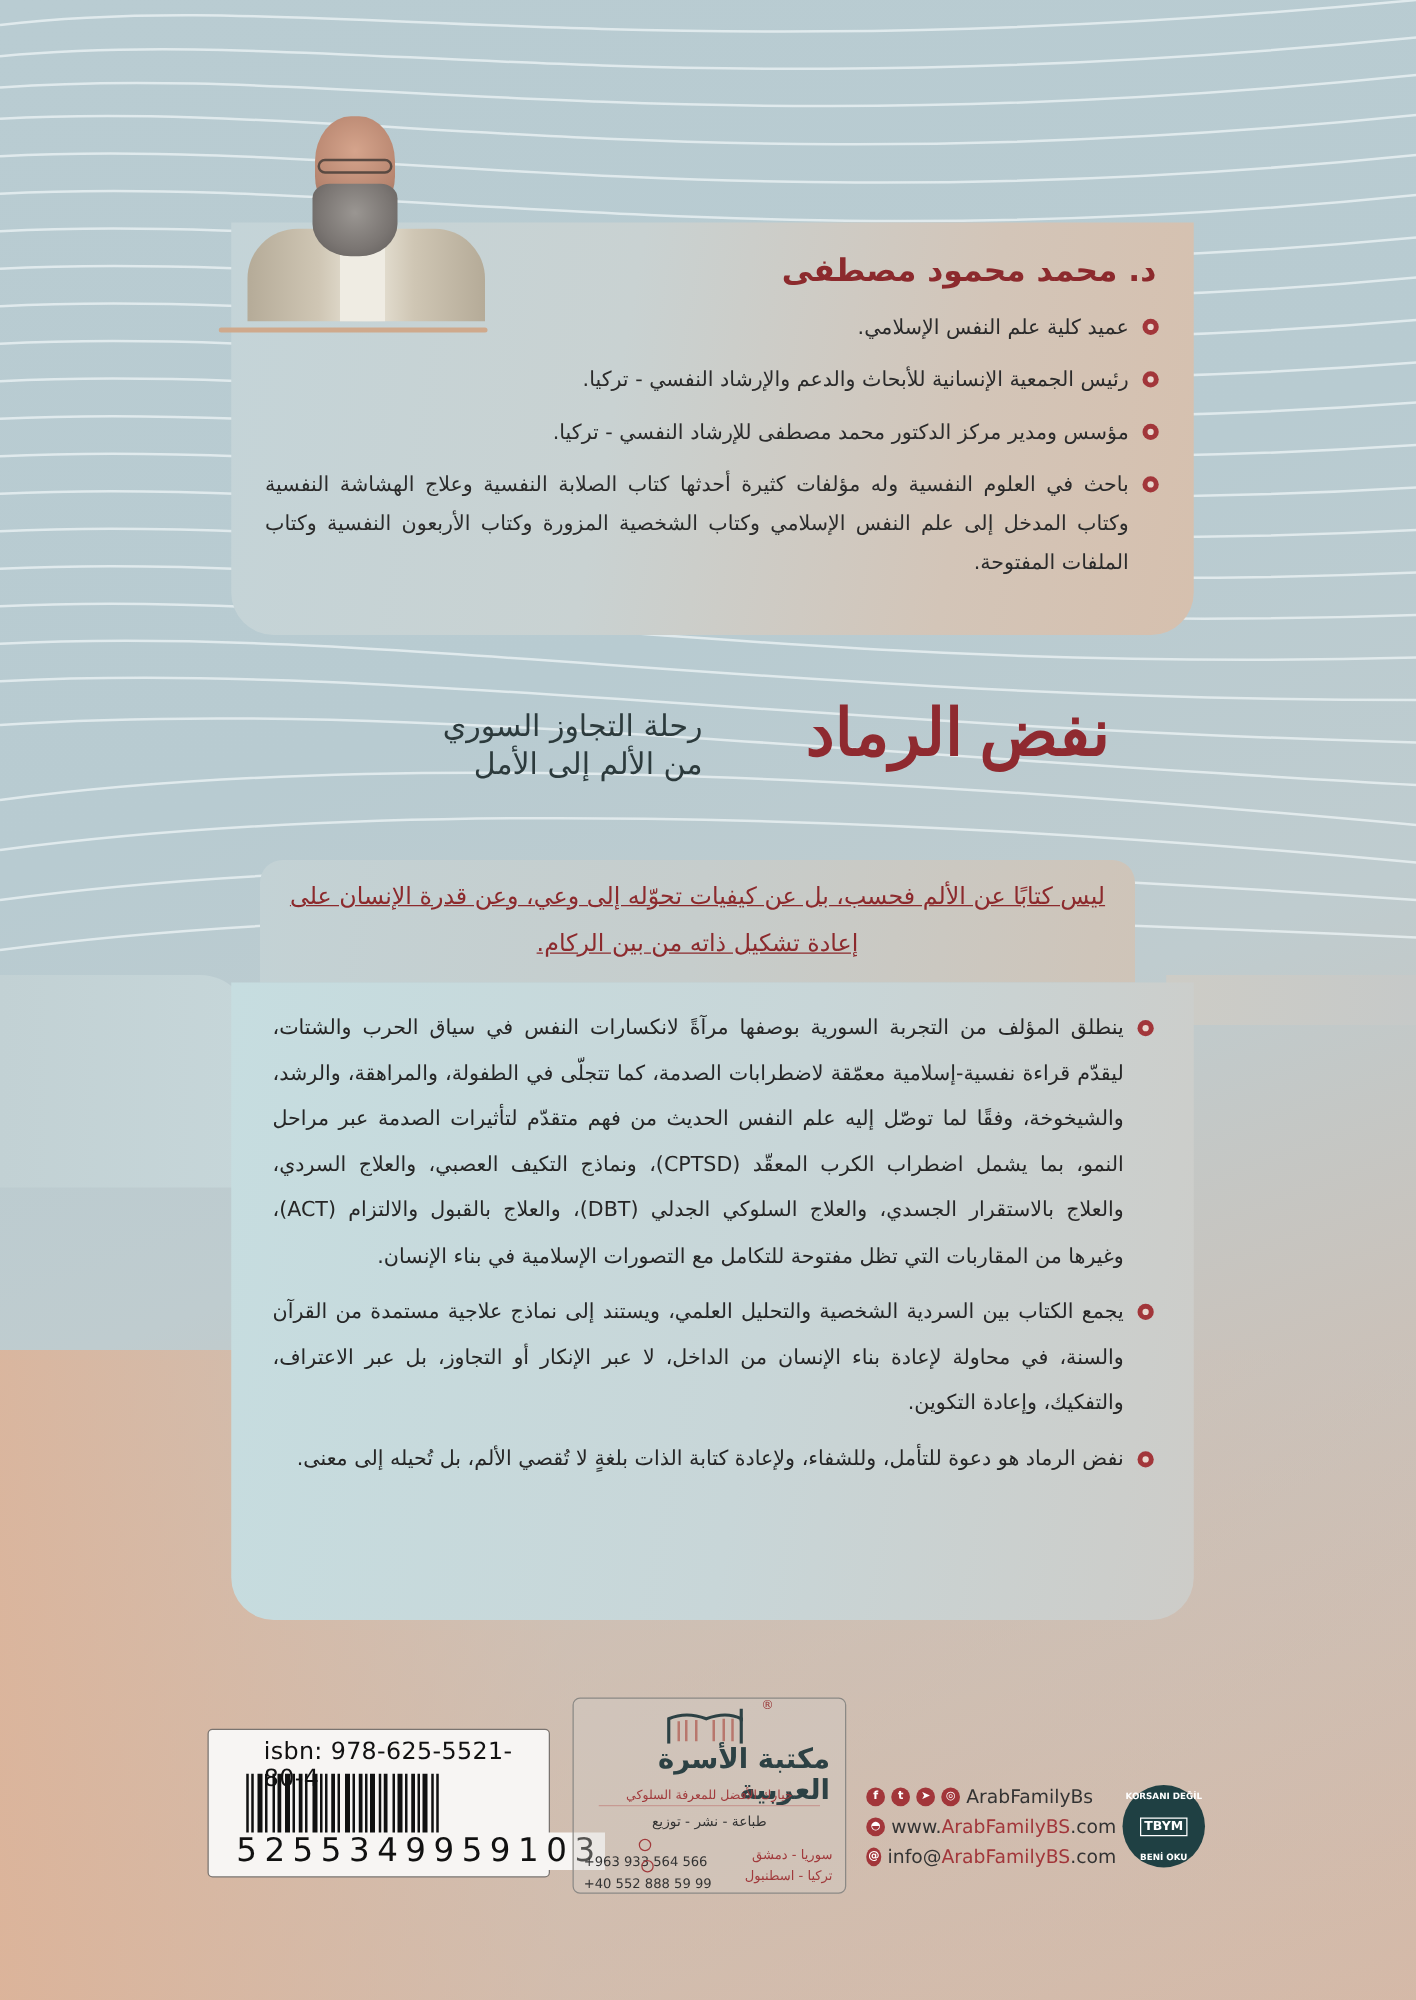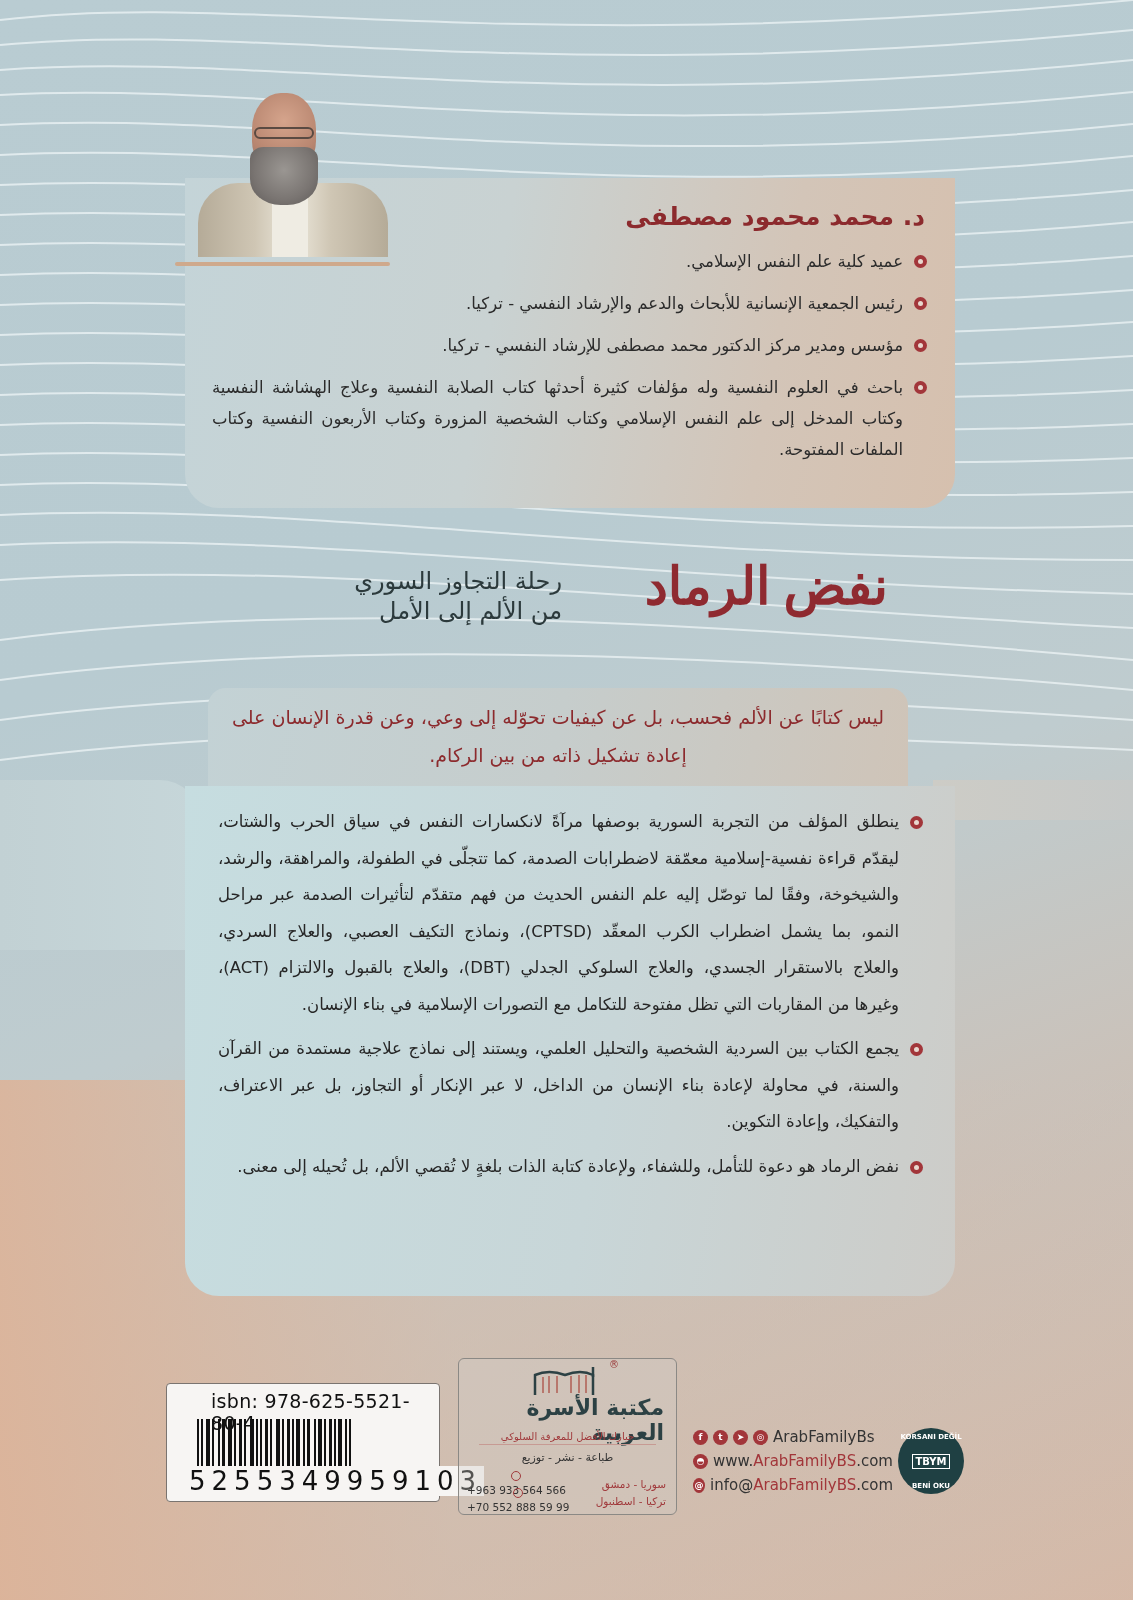--- a/index.html
+++ b/index.html
@@ -64,21 +64,21 @@
       letter-spacing: -1px;
       font-family: Liberation Serif, serif;
     }
     .book-subtitle { position: absolute; left: 12px; top: 4px; text-align: right; color: #2c3a3c; font-size: 24px; line-height: 30px; width: 320px; }
 
     
     .quote-box {
       position: absolute; left: 208px; top: 688px; width: 700px; height: 98px; z-index: 2;
       background: linear-gradient(100deg, #c3d2d5 0%, #c6cdcc 50%, #cfc4b8 100%); border-radius: 18px 18px 0 0;
     }
-    .quote-text { position: absolute; right: 14px; left: 14px; top: 10px; margin: 0; color: #8c2a2d; font-size: 19px; line-height: 38px; text-align: center; }
+    .quote-text { position: absolute; right: 14px; left: 14px; top: 10px; margin: 0; color: #8c2a2d; font-size: 19px; line-height: 38px; text-align: center; text-decoration: underline; }
 
     
     .desc-panel {
       position: absolute; left: 185px; top: 786px; width: 770px; height: 510px; z-index: 2;
       background: linear-gradient(100deg, #c6dde0 0%, #c8d6d8 55%, #cdccc8 100%);
       border-radius: 0 0 34px 34px;
     }
     .desc-panel::before {
       content: ""; position: absolute; left: -185px; top: -2px; width: 130px; height: 2px; background: transparent;
     }
@@ -259,21 +259,21 @@
     <span class="loc">سوريا - دمشق</span>
     <span class="num">
         <span class="wa-icon"></span>
         <span>+963 933 564 566</span>
       </span>
   </div>
   <div class="pub-phone" style="top:129px">
     <span class="loc">تركيا - اسطنبول</span>
     <span class="num">
         <span class="wa-icon"></span>
-        <span>+70 552 888 59 99</span>
+        <span>+40 552 888 59 99</span>
       </span>
   </div>
 </div>
 
 <div class="contacts">
   <div class="contact-row">
     <span class="circ">f</span>
     <span class="circ">t</span>
     <span class="circ">➤</span>
     <span class="circ">◎</span>

